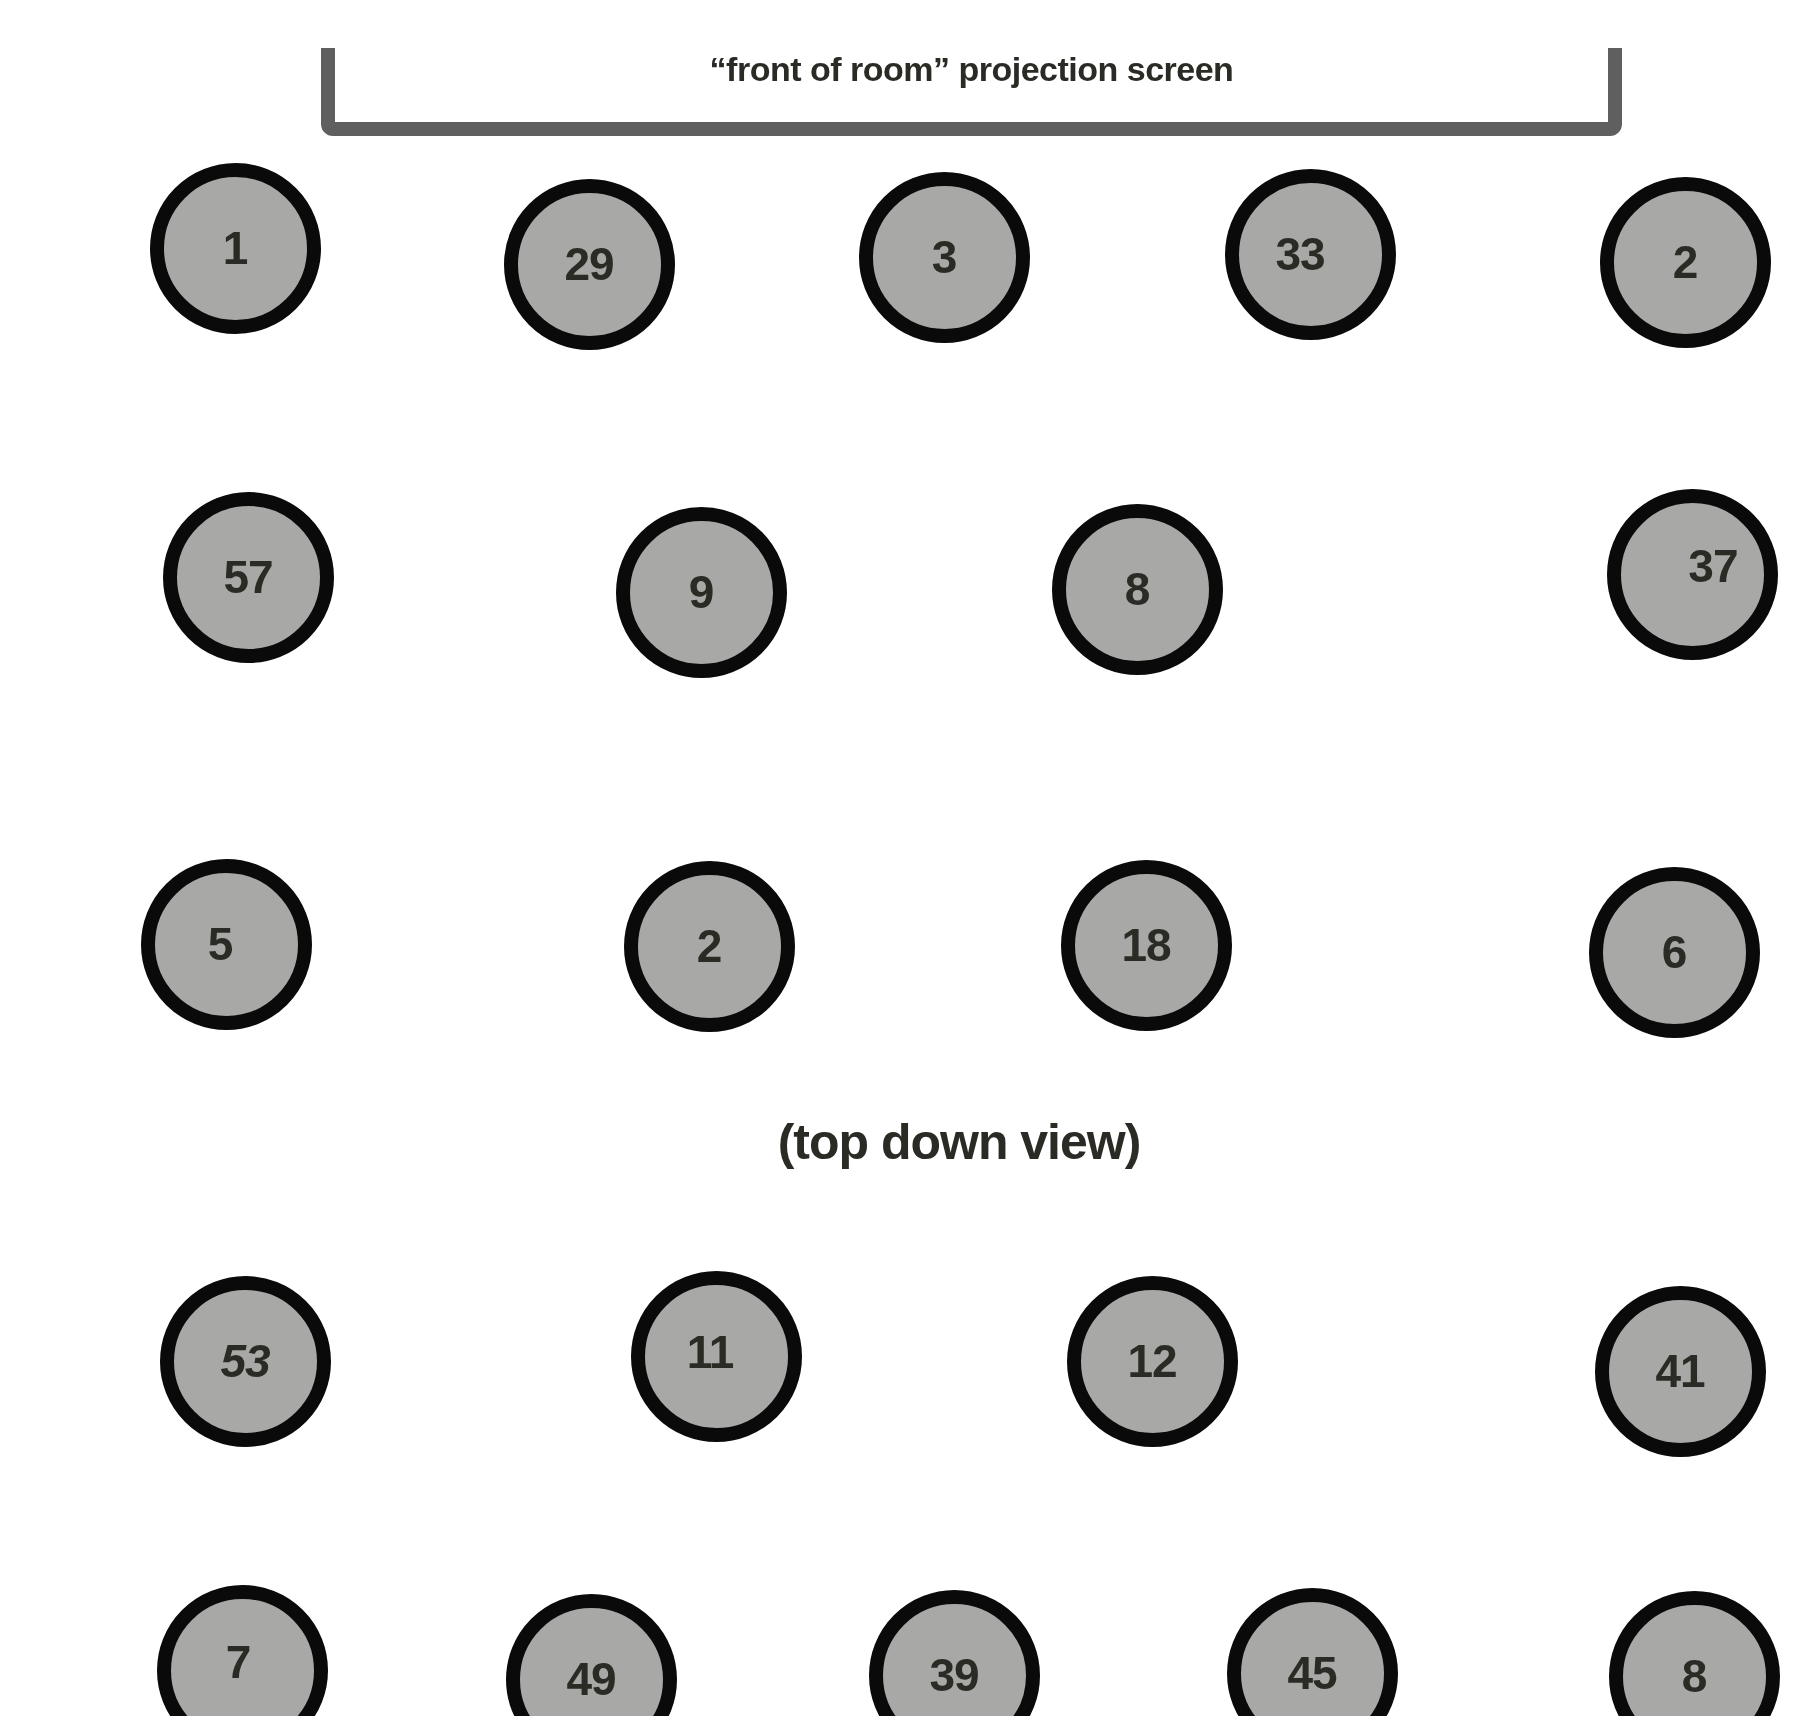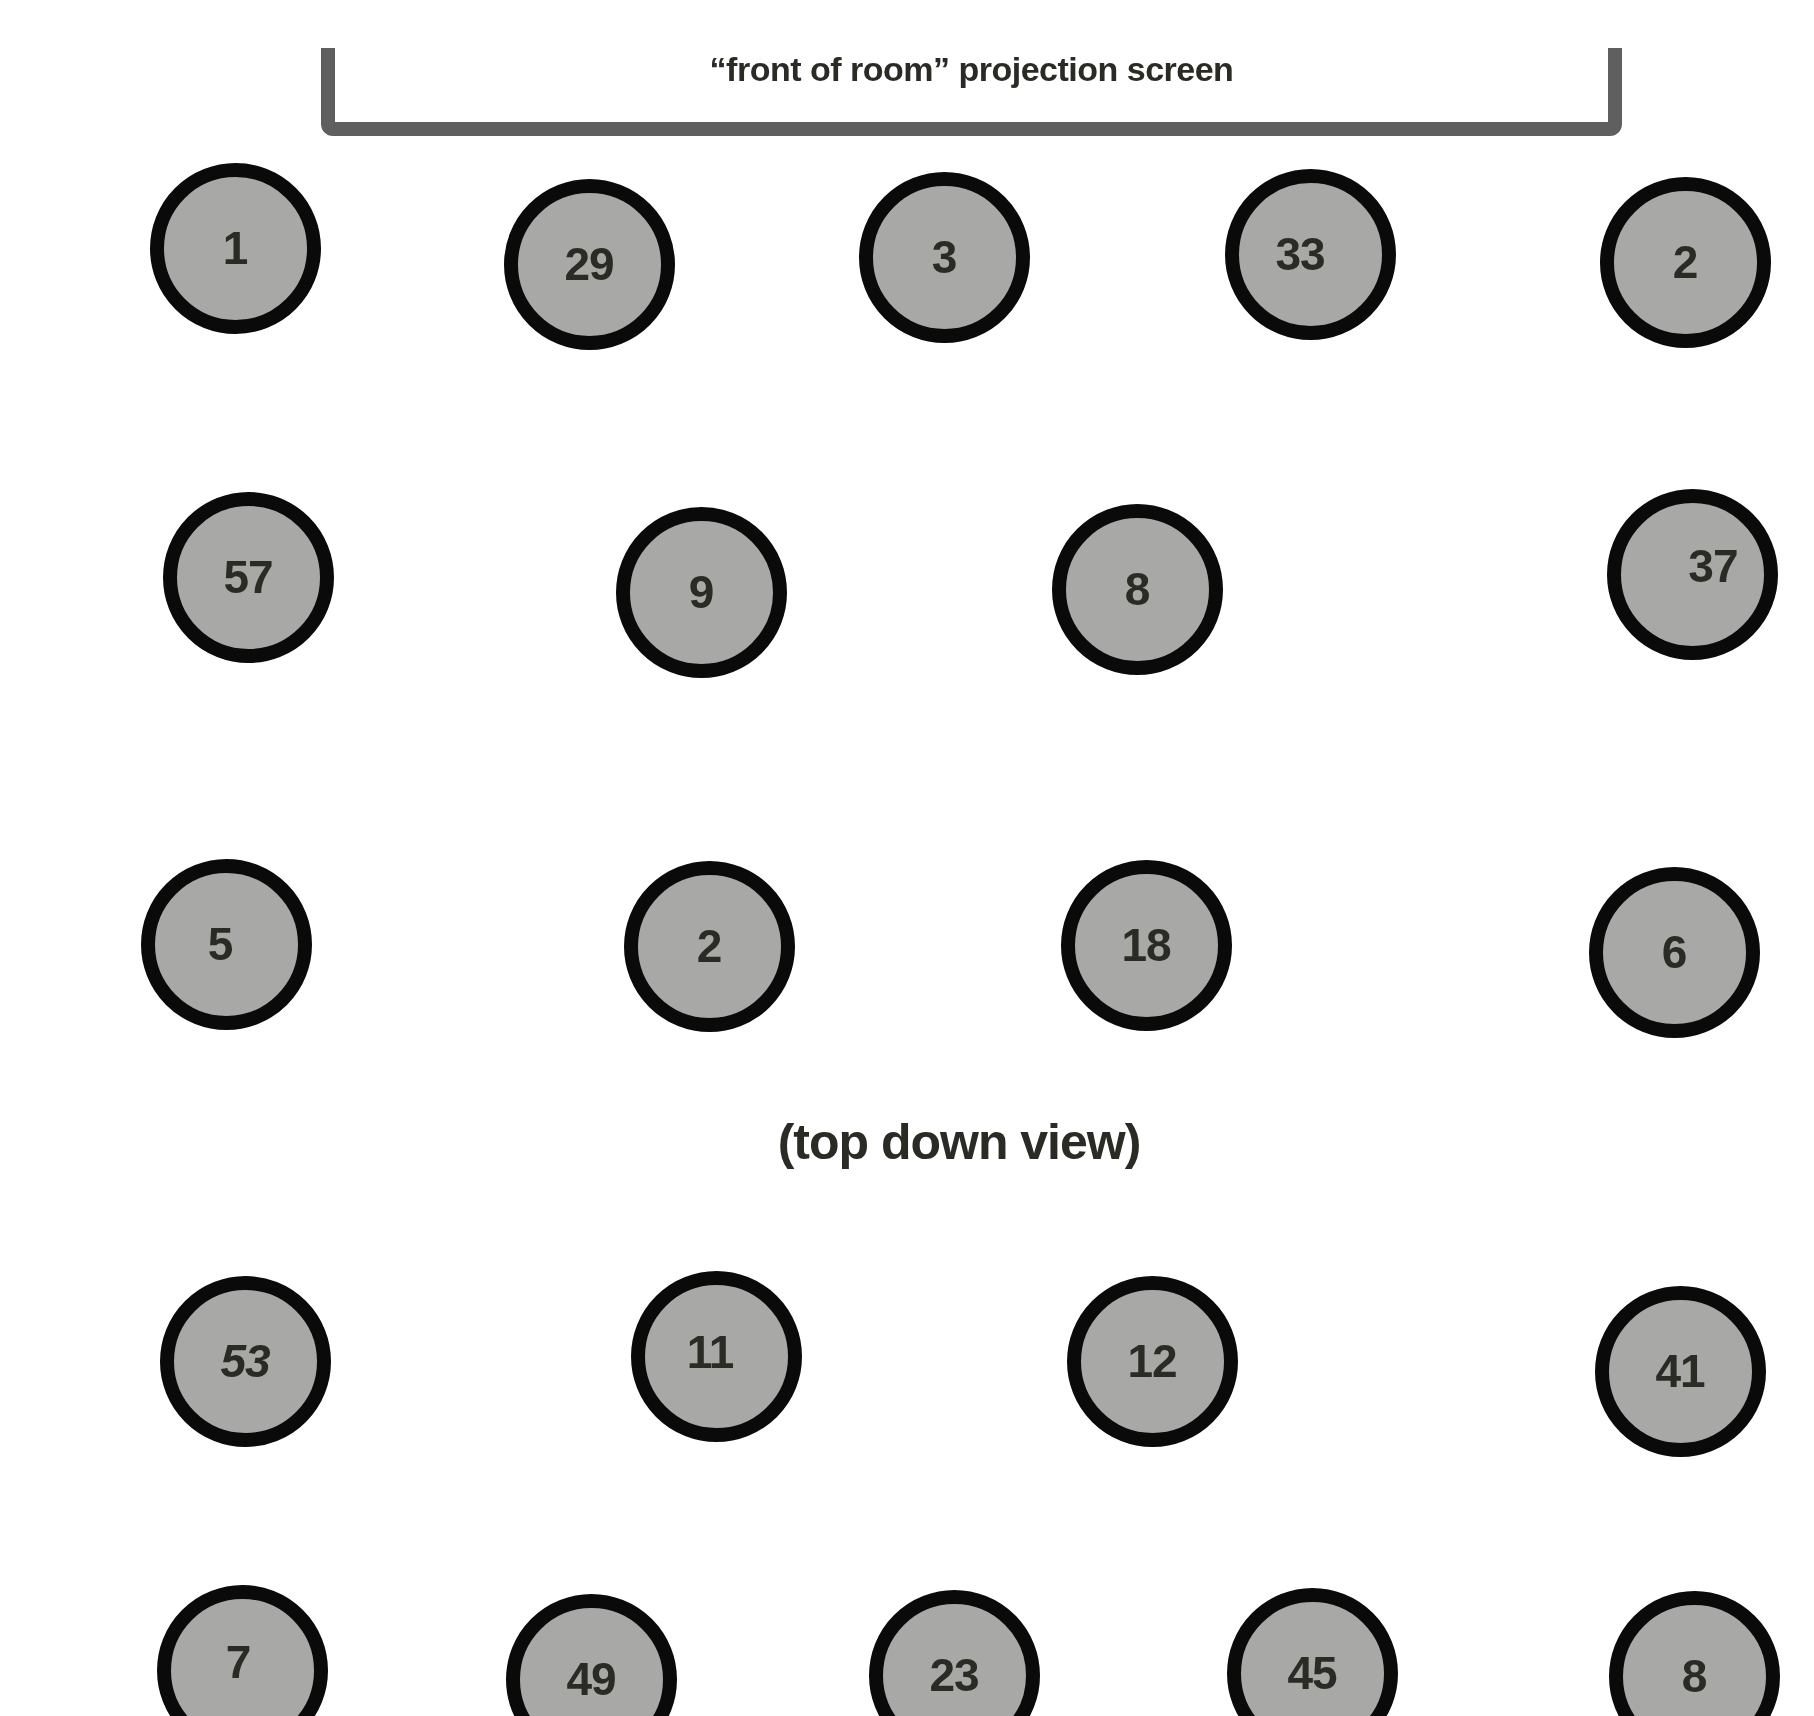--- a/index.html
+++ b/index.html
@@ -165,21 +165,21 @@
       <div class="speaker" style="left: 1530.5px; top: 1221.5px;">
         <span class="speaker-num" style="transform: translate(0px, 0px);">41</span>
       </div>
       <div class="speaker" style="left: 92.5px; top: 1520.5px;">
         <span class="speaker-num" style="transform: translate(-4px, -8px);">7</span>
       </div>
       <div class="speaker" style="left: 441.5px; top: 1529.5px;">
         <span class="speaker-num" style="transform: translate(0px, 0px);">49</span>
       </div>
       <div class="speaker" style="left: 804.5px; top: 1525.5px;">
-        <span class="speaker-num" style="transform: translate(0px, 0px);">23</span>
+        <span class="speaker-num" style="transform: translate(0px, 0px);">39</span>
       </div>
       <div class="speaker" style="left: 1162.5px; top: 1523.5px;">
         <span class="speaker-num" style="transform: translate(0px, 0px);">45</span>
       </div>
       <div class="speaker" style="left: 1544.5px; top: 1526.5px;">
         <span class="speaker-num" style="transform: translate(0px, 0px);">8</span>
       </div>
     </div>
 
 </div>

